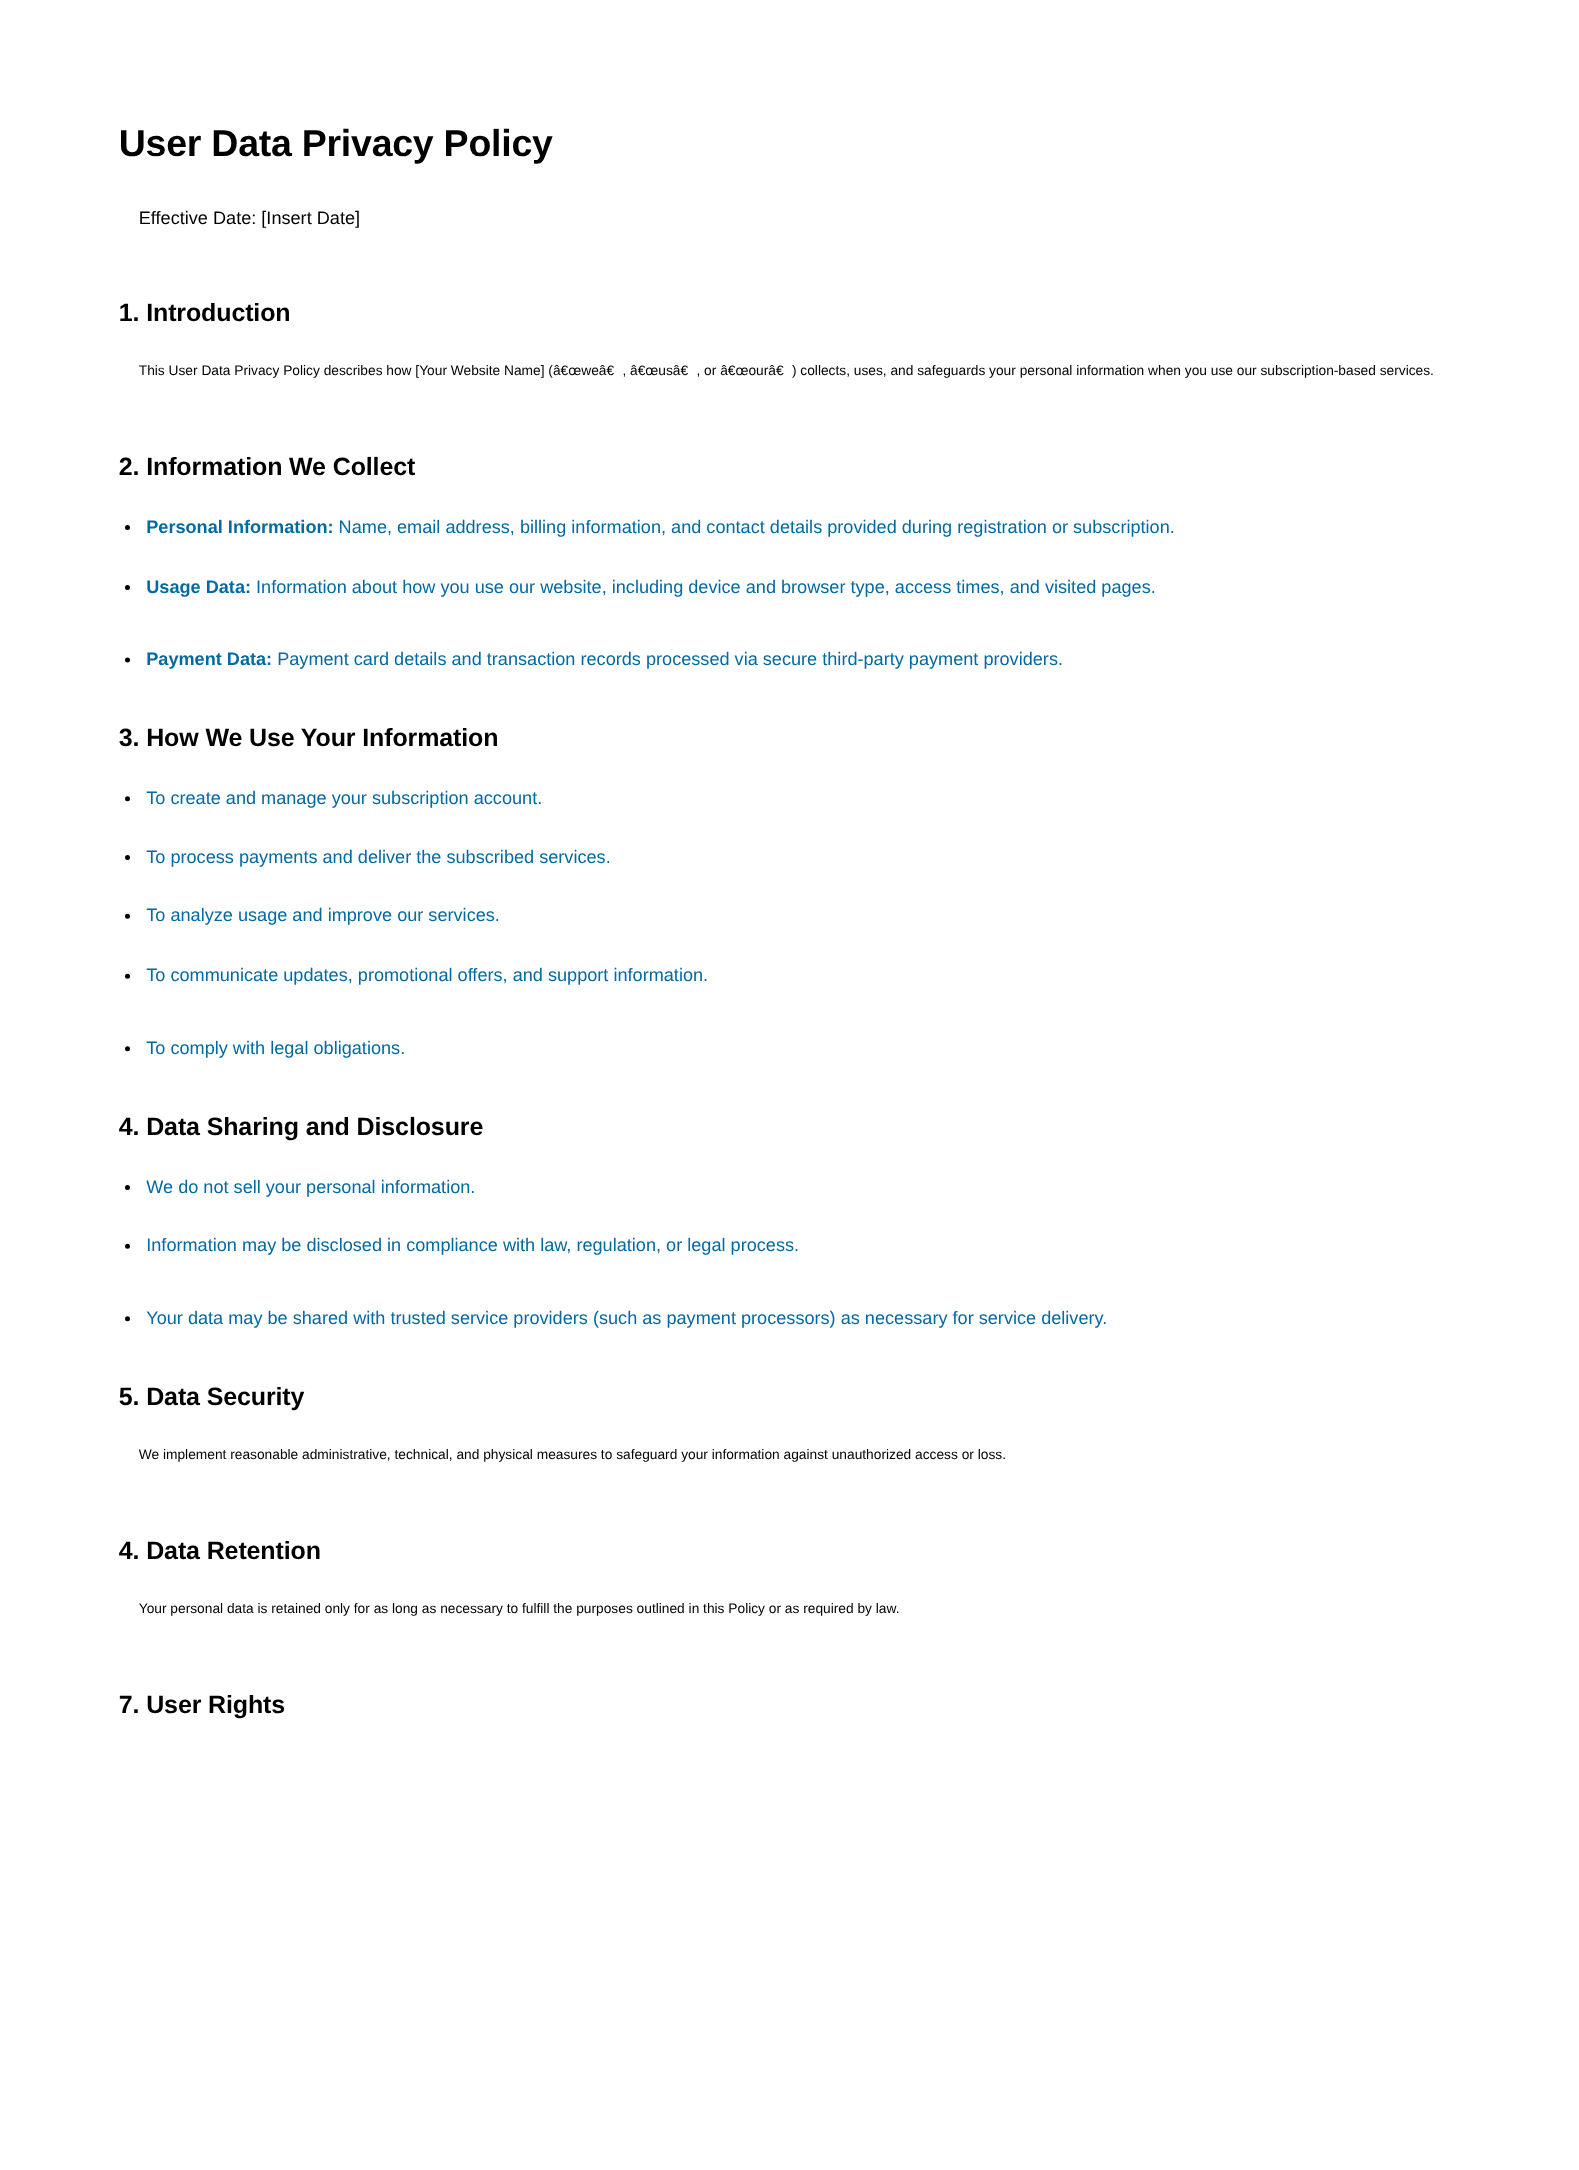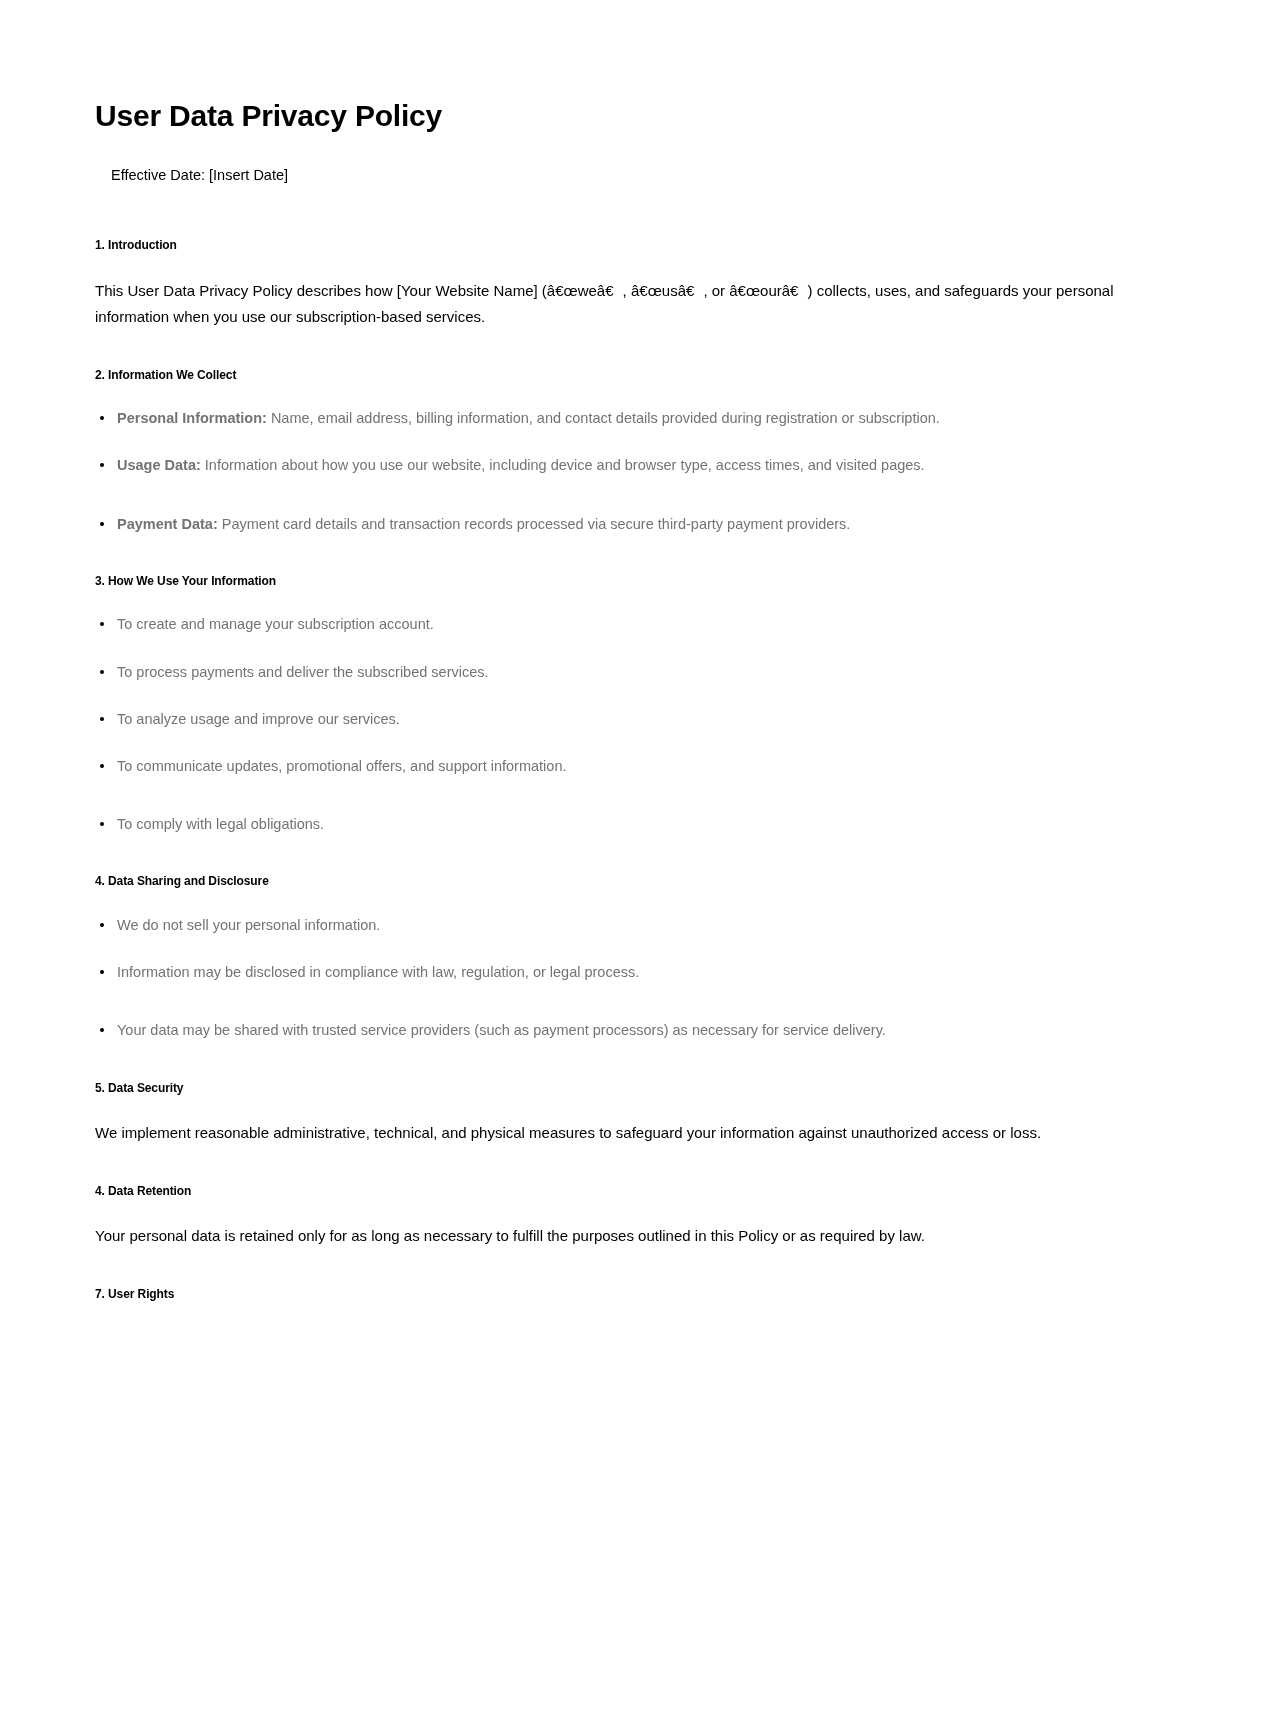--- a/index.html
+++ b/index.html
@@ -38,46 +38,46 @@
   .effective-date {
     font-size: 14.5px;
     line-height: 1.55;
     margin: 0 0 52px 16px;
     color: #000;
   }
   .section {
     margin: 0 0 0 0;
   }
   .section-heading {
-    font-size: 12px;
+    font-size: 20px;
     font-weight: bold;
     line-height: 1.3;
     margin: 0 0 24px 0;
     letter-spacing: -0.1px;
     color: #000;
   }
   .para {
-    font-size: 15px;
+    font-size: 11px;
     line-height: 1.72;
-    margin: 0;
+    margin: 16px;
     color: #000;
     max-width: 1080px;
   }
   ul.bullets {
     list-style: none;
     margin: 0;
     padding: 0;
   }
   ul.bullets li {
     position: relative;
     font-size: 14.5px;
     line-height: 1.6;
     padding-left: 22px;
     margin-bottom: 24px;
-    color: #737373;
+    color: #0369a1;
   }
   ul.bullets li:last-child {
     margin-bottom: 0;
     margin-top: 35px;
   }
   ul.bullets li::before {
     content: "";
     position: absolute;
     left: 5px;
     top: 9px;

